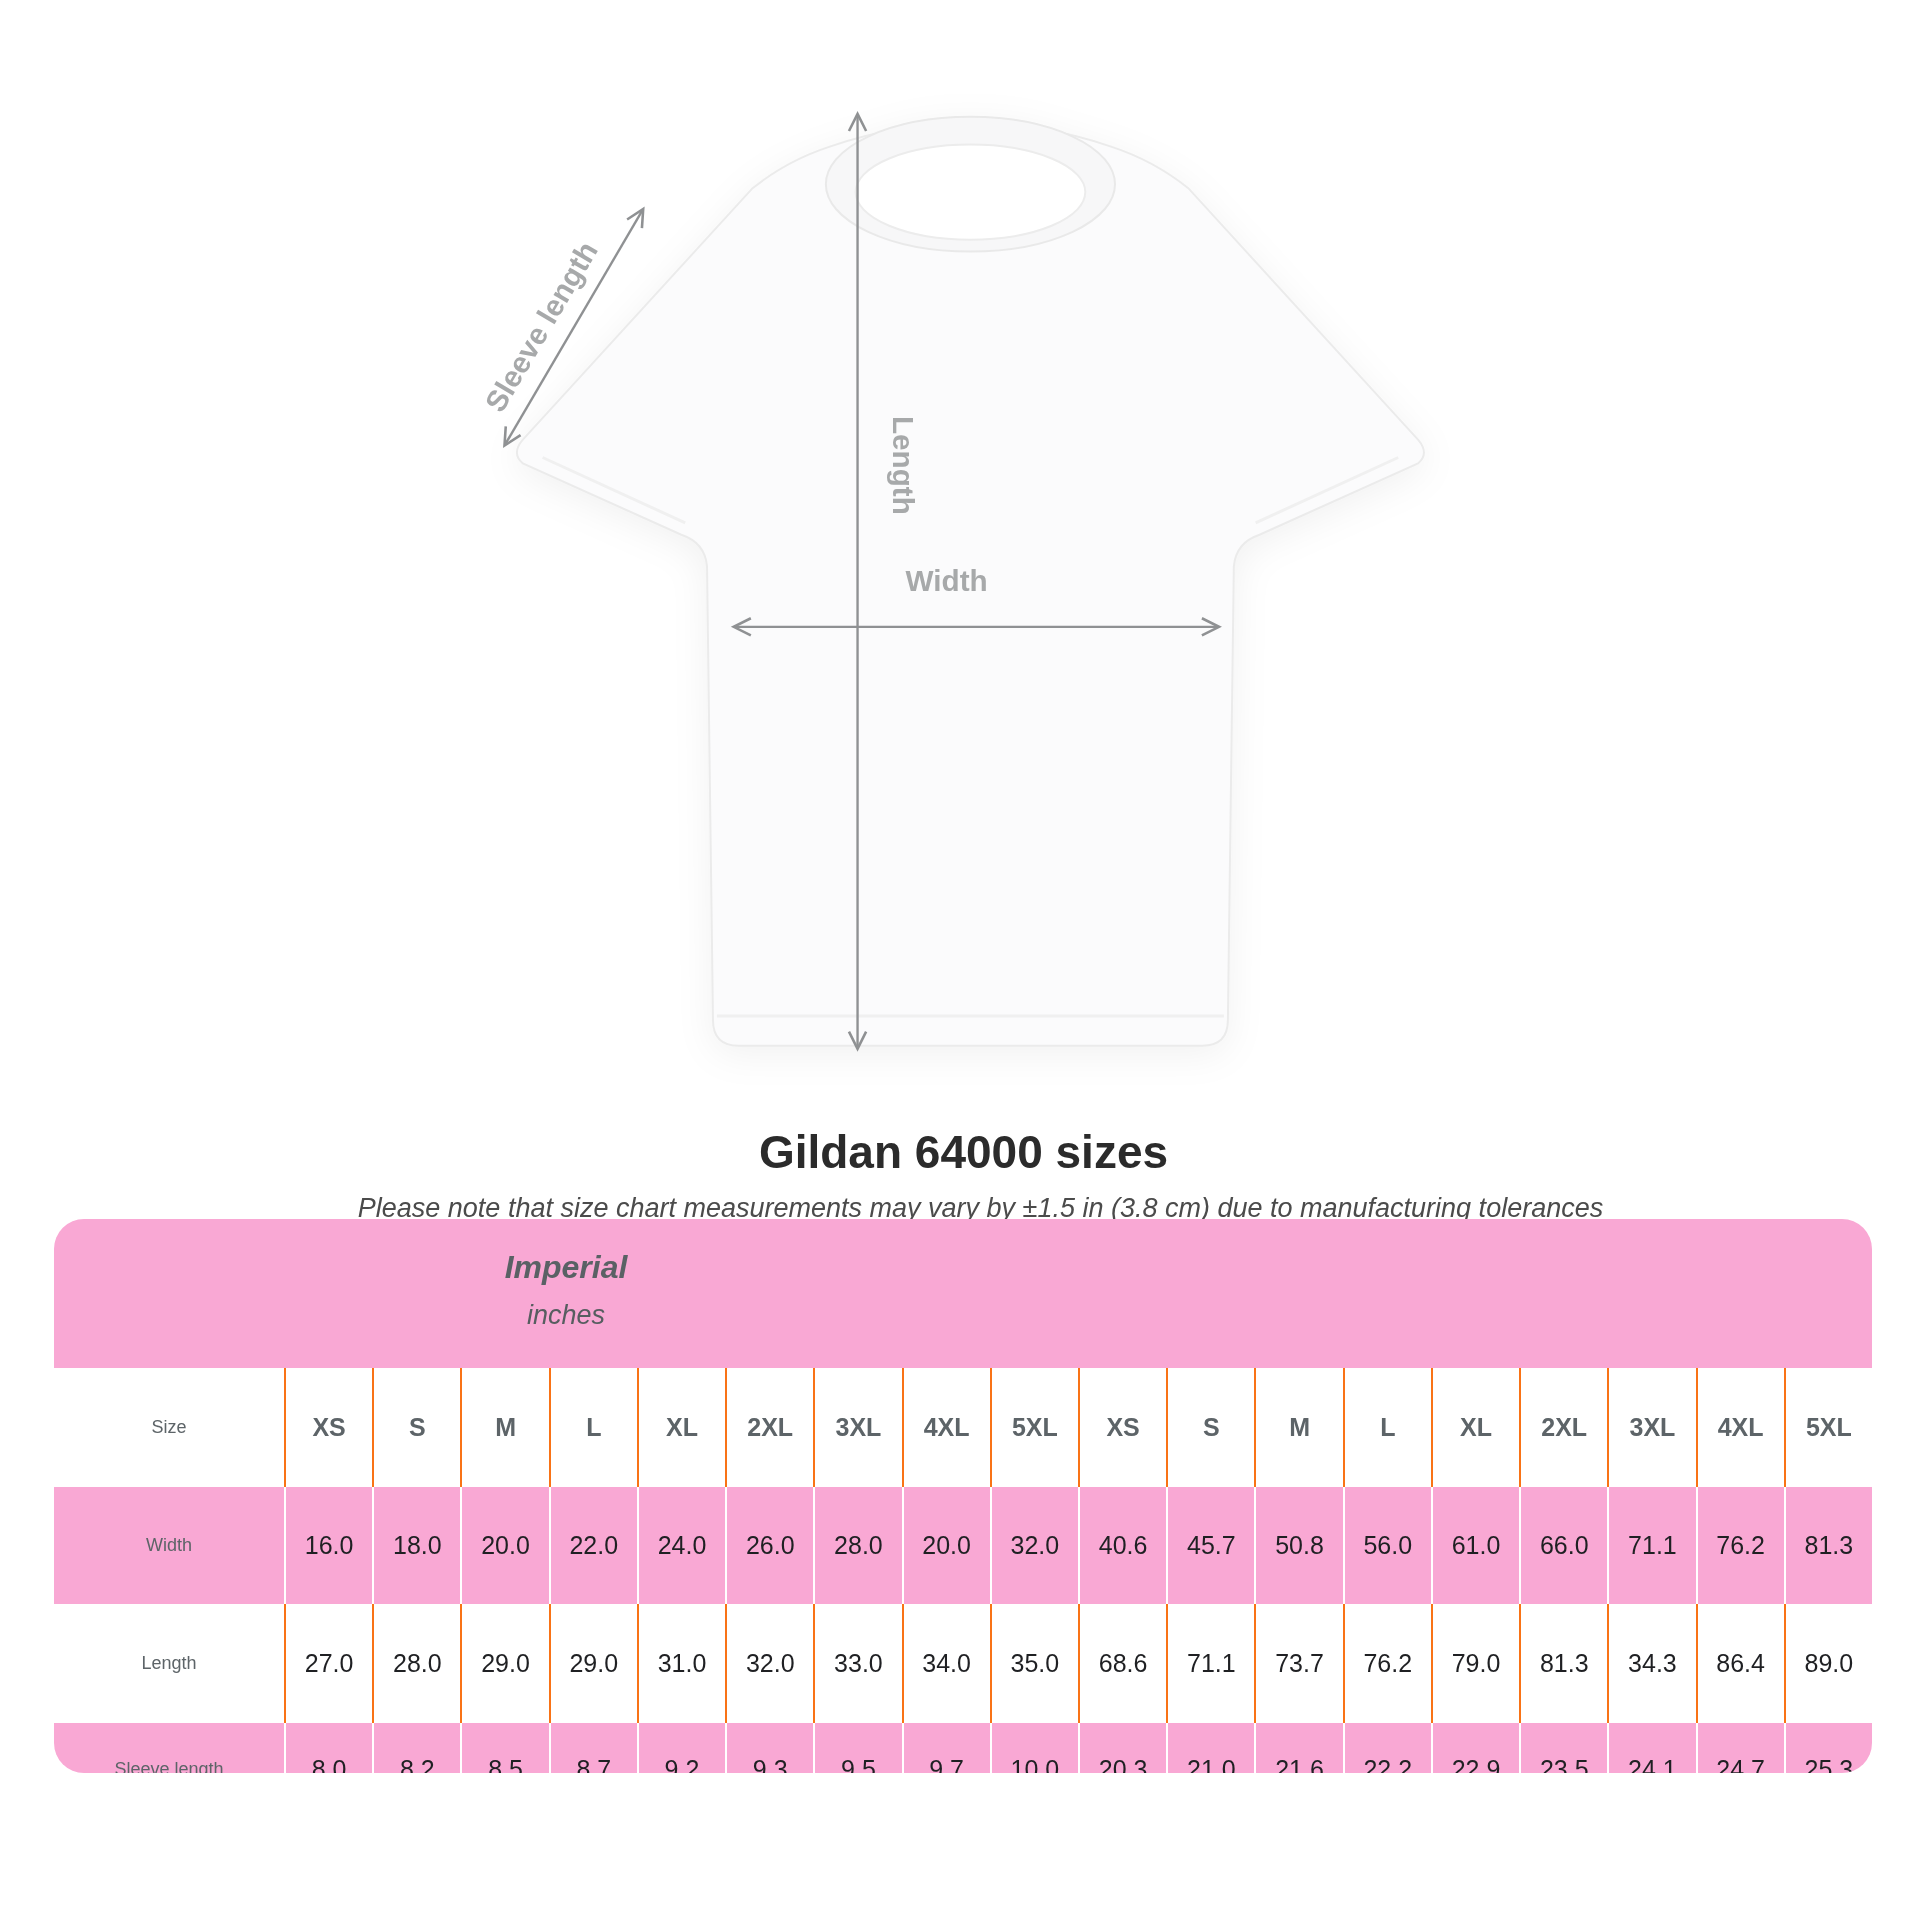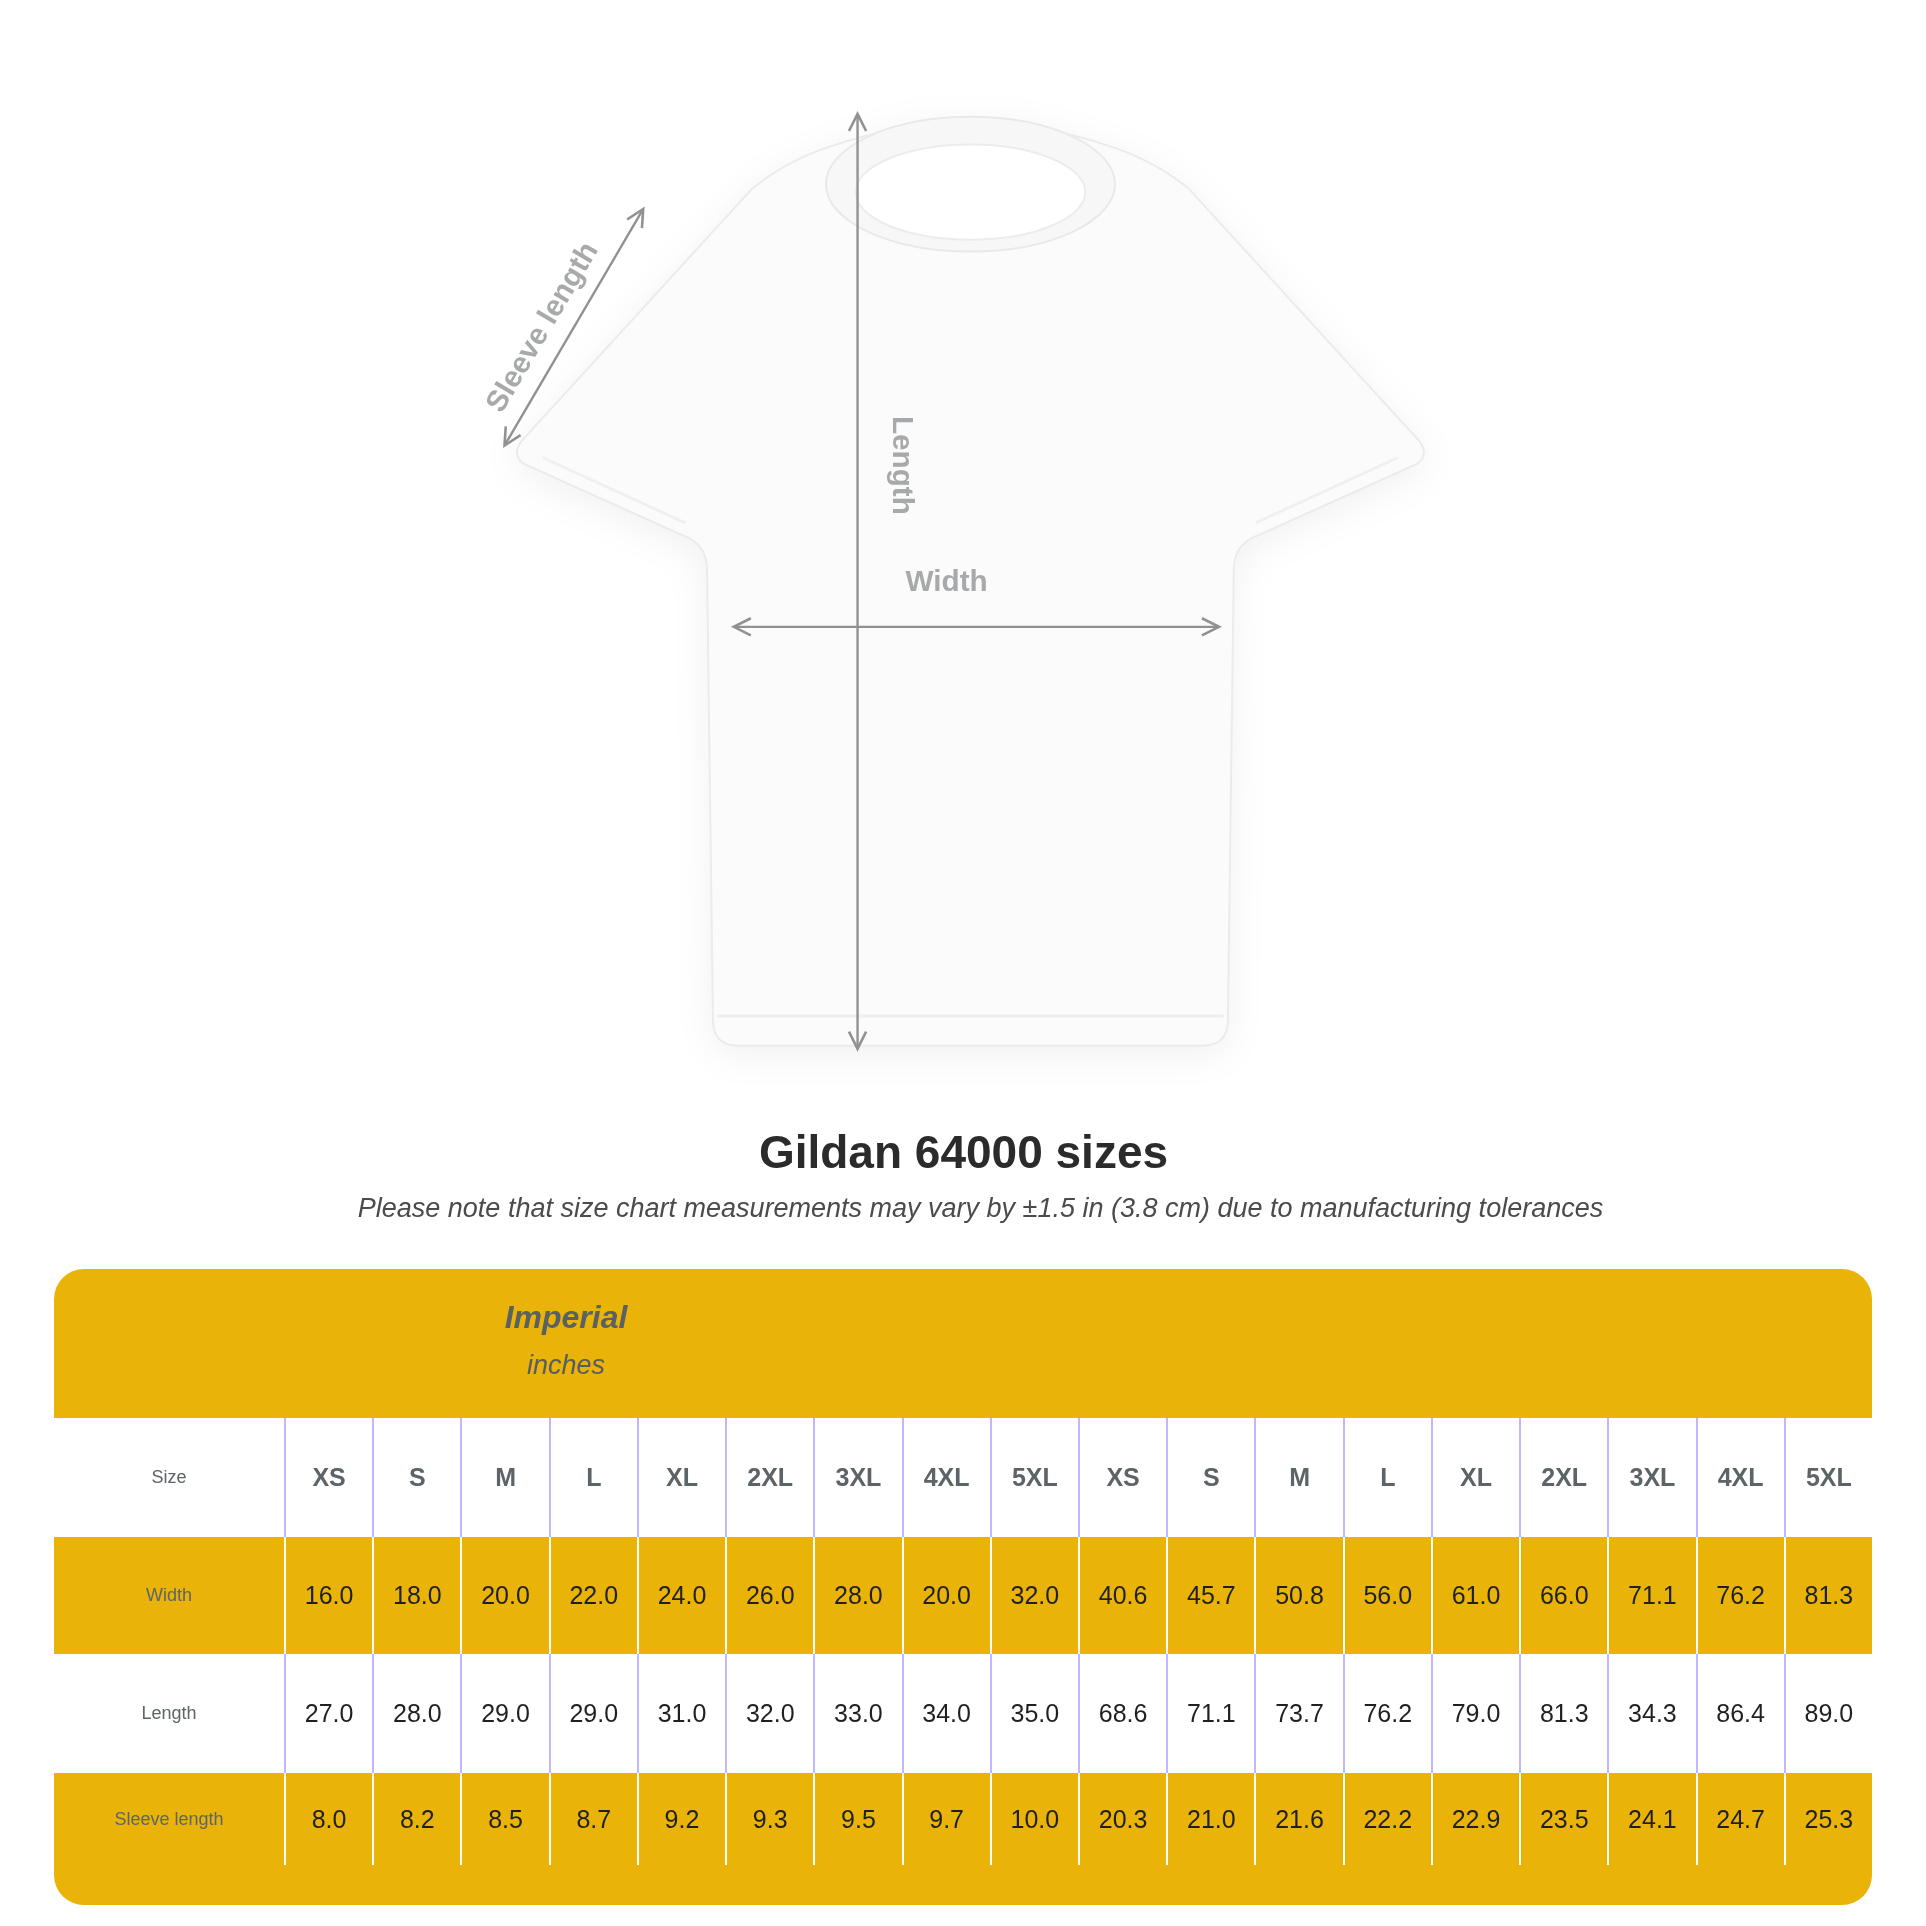--- a/index.html
+++ b/index.html
@@ -16,36 +16,36 @@
   .page-title{
     position:absolute;left:0;top:1125px;width:100%;text-align:center;
     font-size:46px;font-weight:bold;color:#2b2b2b;margin:0;
   }
   .page-subtitle{
     position:absolute;left:17px;top:1193px;width:100%;text-align:center;
     font-size:27px;font-style:italic;color:#4b4b4b;margin:0;
   }
   
   .size-table{
-    position:absolute;left:54px;top:1269px;width:1818px;height:636px;
-    background:#eab308;border-radius:30px;overflow:hidden;
+    position:absolute;left:54px;top:1219px;width:1818px;height:554px;
+    background:#f9a8d4;border-radius:30px;overflow:hidden;
   }
   .band{
     height:149px;display:grid;grid-template-columns:230px repeat(18,1fr);
     align-items:start;
   }
   .group{display:flex;flex-direction:column;align-items:center;padding-top:30px;}
   .group-imperial{grid-column:1 / span 10;}
   .group-metric{grid-column:11 / span 9;}
   .group-label{font-size:32px;font-weight:bold;font-style:italic;color:#5a6165;}
   .group-sub{font-size:27px;font-style:italic;color:#575d60;margin-top:14px;}
   .trow{display:grid;grid-template-columns:230px repeat(18,1fr);}
   .trow > div{display:flex;align-items:center;justify-content:center;}
   .trow.white{background:#ffffff;}
-  .trow.white > div + div{border-left:2px solid #c4b5fd;}
+  .trow.white > div + div{border-left:2px solid #f97316;}
   .trow.gray > div + div{border-left:2px solid #ffffff;}
   .r-size{height:119px;}
   .r-width{height:117px;}
   .r-length{height:119px;}
   .r-sleeve{height:92px;}
   .label-cell{font-size:18px;font-weight:normal;color:#5d6468;}
   .head-cell{font-size:25px;font-weight:bold;color:#5d6468;}
   .value-cell{font-size:25px;color:#1f2023;}
 </style>
 </head>

